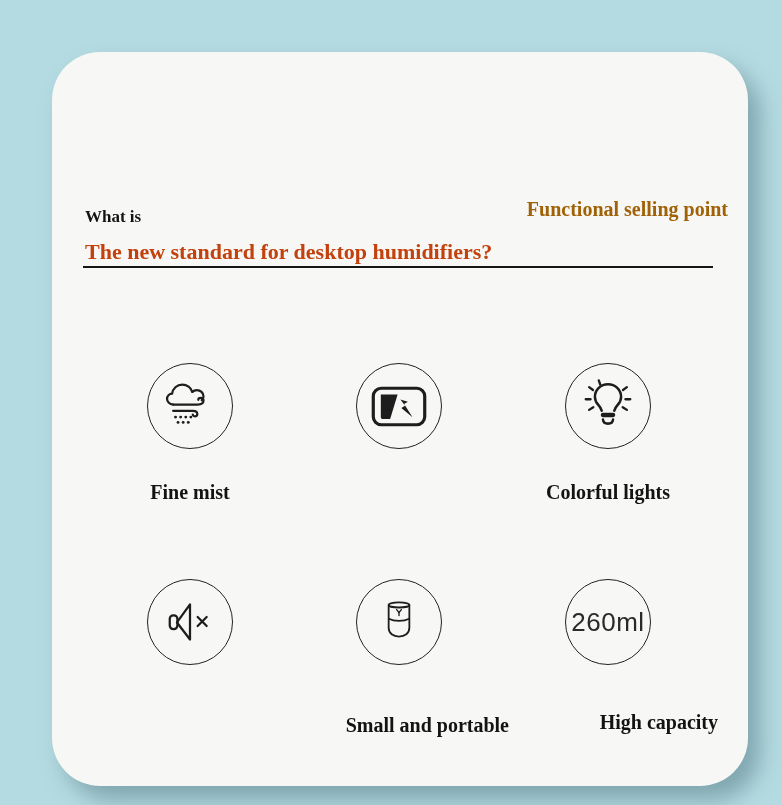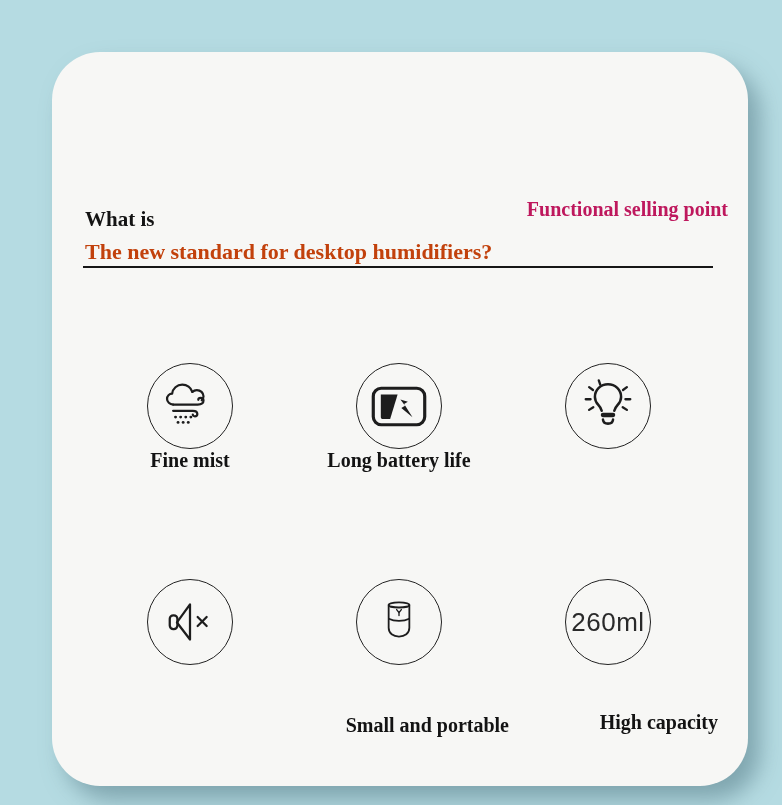--- a/index.html
+++ b/index.html
@@ -23,41 +23,41 @@
     width: 696px;
     height: 734px;
     background: #f7f7f5;
     border-radius: 48px;
     box-shadow: 12px 14px 22px rgba(83, 122, 133, 0.55);
   }
   .title-line1 {
     position: absolute;
     left: 33px;
     top: 155px;
-    font-size: 21px;
+    font-size: 17px;
     font-weight: bold;
     color: #141414;
     white-space: nowrap;
   }
   .title-line2 {
     position: absolute;
     left: 33px;
     top: 187px;
     font-size: 22px;
     font-weight: bold;
     color: #c2410c;
     white-space: nowrap;
   }
   .tag {
     position: absolute;
     right: 20px;
     top: 146px;
     font-size: 20px;
     font-weight: bold;
-    color: #be185d;
+    color: #a16207;
     white-space: nowrap;
   }
   .underline {
     position: absolute;
     left: 31px;
     top: 214px;
     width: 630px;
     height: 2px;
     background: #161616;
   }
@@ -77,21 +77,21 @@
     align-items: center;
     justify-content: center;
   }
   .feature .label {
     display: block;
     font-size: 20px;
     font-weight: bold;
     color: #131313;
     white-space: nowrap;
   }
-  .row1 .label { }
+  .row1 .label { margin-top: 32px; }
   .row2 .label { margin-top: 46px; }
   .col1 { left: 28px; }
   .col2 { left: 237px; }
   .col3 { left: 446px; }
   .row1 { top: 311px; }
   .row2 { top: 527px; text-align: right; }
   .nudge-down .label { margin-top: 49px; }
   .capacity-text {
     font-family: "Liberation Sans", sans-serif;
     font-size: 26px;
@@ -134,40 +134,40 @@
     </div>
 
     <div class="feature row1 col2">
       <div class="circle">
         <svg width="56" height="41" viewBox="0 0 60 44">
           <rect x="2.4" y="2.4" width="55.2" height="39.2" rx="8.5" fill="none" stroke="#1d1d1d" stroke-width="3.4"></rect>
           <path d="M10.5 9 H28.5 L20.5 35.5 H12.5 C11.4 35.5 10.5 34.6 10.5 33.5 Z" fill="#1d1d1d"></path>
           <path d="M31.5 14.5 L39.5 17 L35.5 19.2 L44.5 33.5 L32.5 23.5 L36.5 21.3 Z" fill="#1d1d1d"></path>
         </svg>
       </div>
-      <span class="label">Long battery life</span>
     </div>
 
     <div class="feature row1 col3">
       <div class="circle">
         <svg width="62" height="62" viewBox="0 0 64 64" fill="none" stroke="#1d1d1d" stroke-width="2.6" stroke-linecap="round" stroke-linejoin="round">
           <path d="M25.5 37 C25 34.5 23.8 32.8 21.8 30.6 C19.8 28.3 18.5 25.8 18.5 22.6 C18.5 15.1 24.5 9.5 32 9.5 C39.5 9.5 45.5 15.1 45.5 22.6 C45.5 25.8 44.2 28.3 42.2 30.6 C40.2 32.8 39 34.5 38.5 37"></path>
           <rect x="24.5" y="39" width="15" height="4.6" rx="2.2" fill="#1d1d1d" stroke="none"></rect>
           <path d="M26.8 46 C27.1 48.6 29.2 50.2 32 50.2 C34.8 50.2 36.9 48.6 37.2 46"></path>
           <g stroke-width="2.4">
             <line x1="22.5" y1="5.5" x2="24" y2="10"></line>
             <line x1="12.5" y1="12.5" x2="16.5" y2="15.5"></line>
             <line x1="9" y1="25" x2="14" y2="25"></line>
             <line x1="12.5" y1="36" x2="16.8" y2="33.2"></line>
             <line x1="51.5" y1="12.5" x2="47.5" y2="15.5"></line>
             <line x1="50" y1="25" x2="55" y2="25"></line>
             <line x1="51.5" y1="36" x2="47.2" y2="33.2"></line>
           </g>
         </svg>
       </div>
+      <span class="label">Colorful lights</span>
     </div>
 
     <div class="feature row2 col1">
       <div class="circle">
         <svg width="54" height="54" viewBox="0 0 60 60" fill="none" stroke="#1d1d1d" stroke-width="2.5" stroke-linecap="round" stroke-linejoin="round">
           <rect x="7.5" y="22.5" width="8.5" height="15.5" rx="4"></rect>
           <path d="M30 10.5 L30 49.5 L15.5 30.5 Z"></path>
           <line x1="38.5" y1="24.5" x2="48.5" y2="34.5"></line>
           <line x1="48.5" y1="24.5" x2="38.5" y2="34.5"></line>
         </svg>

